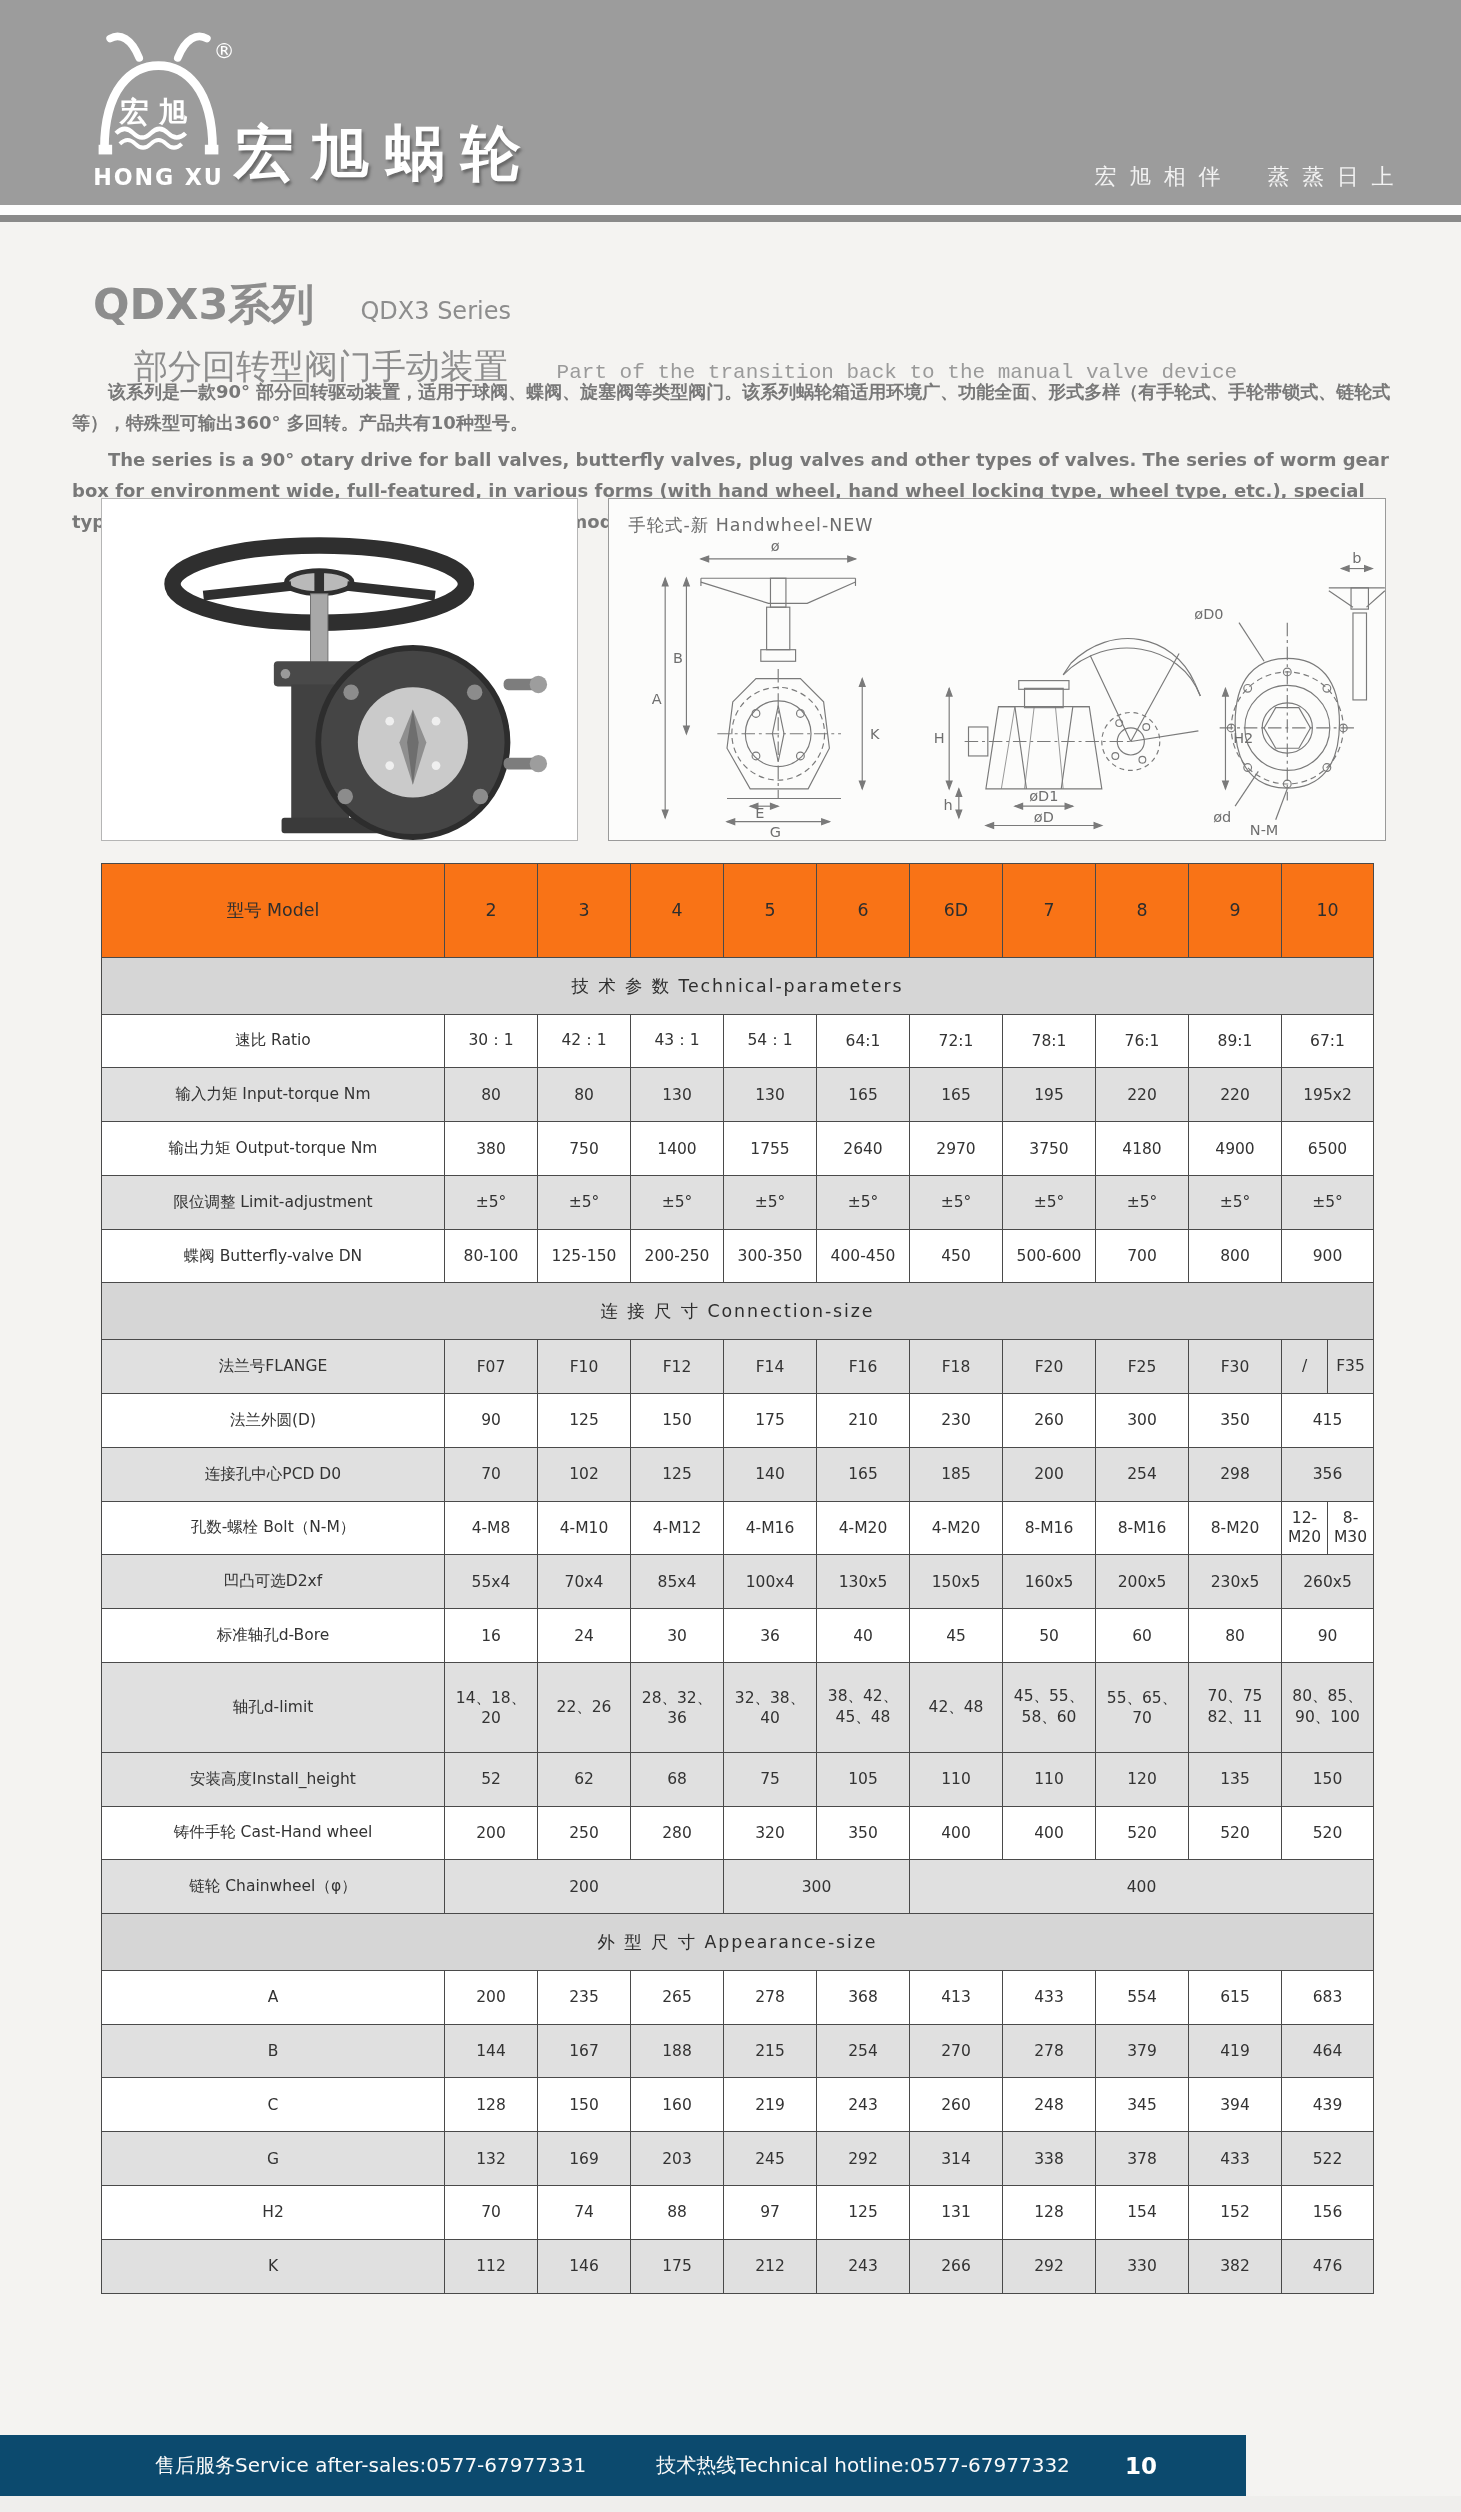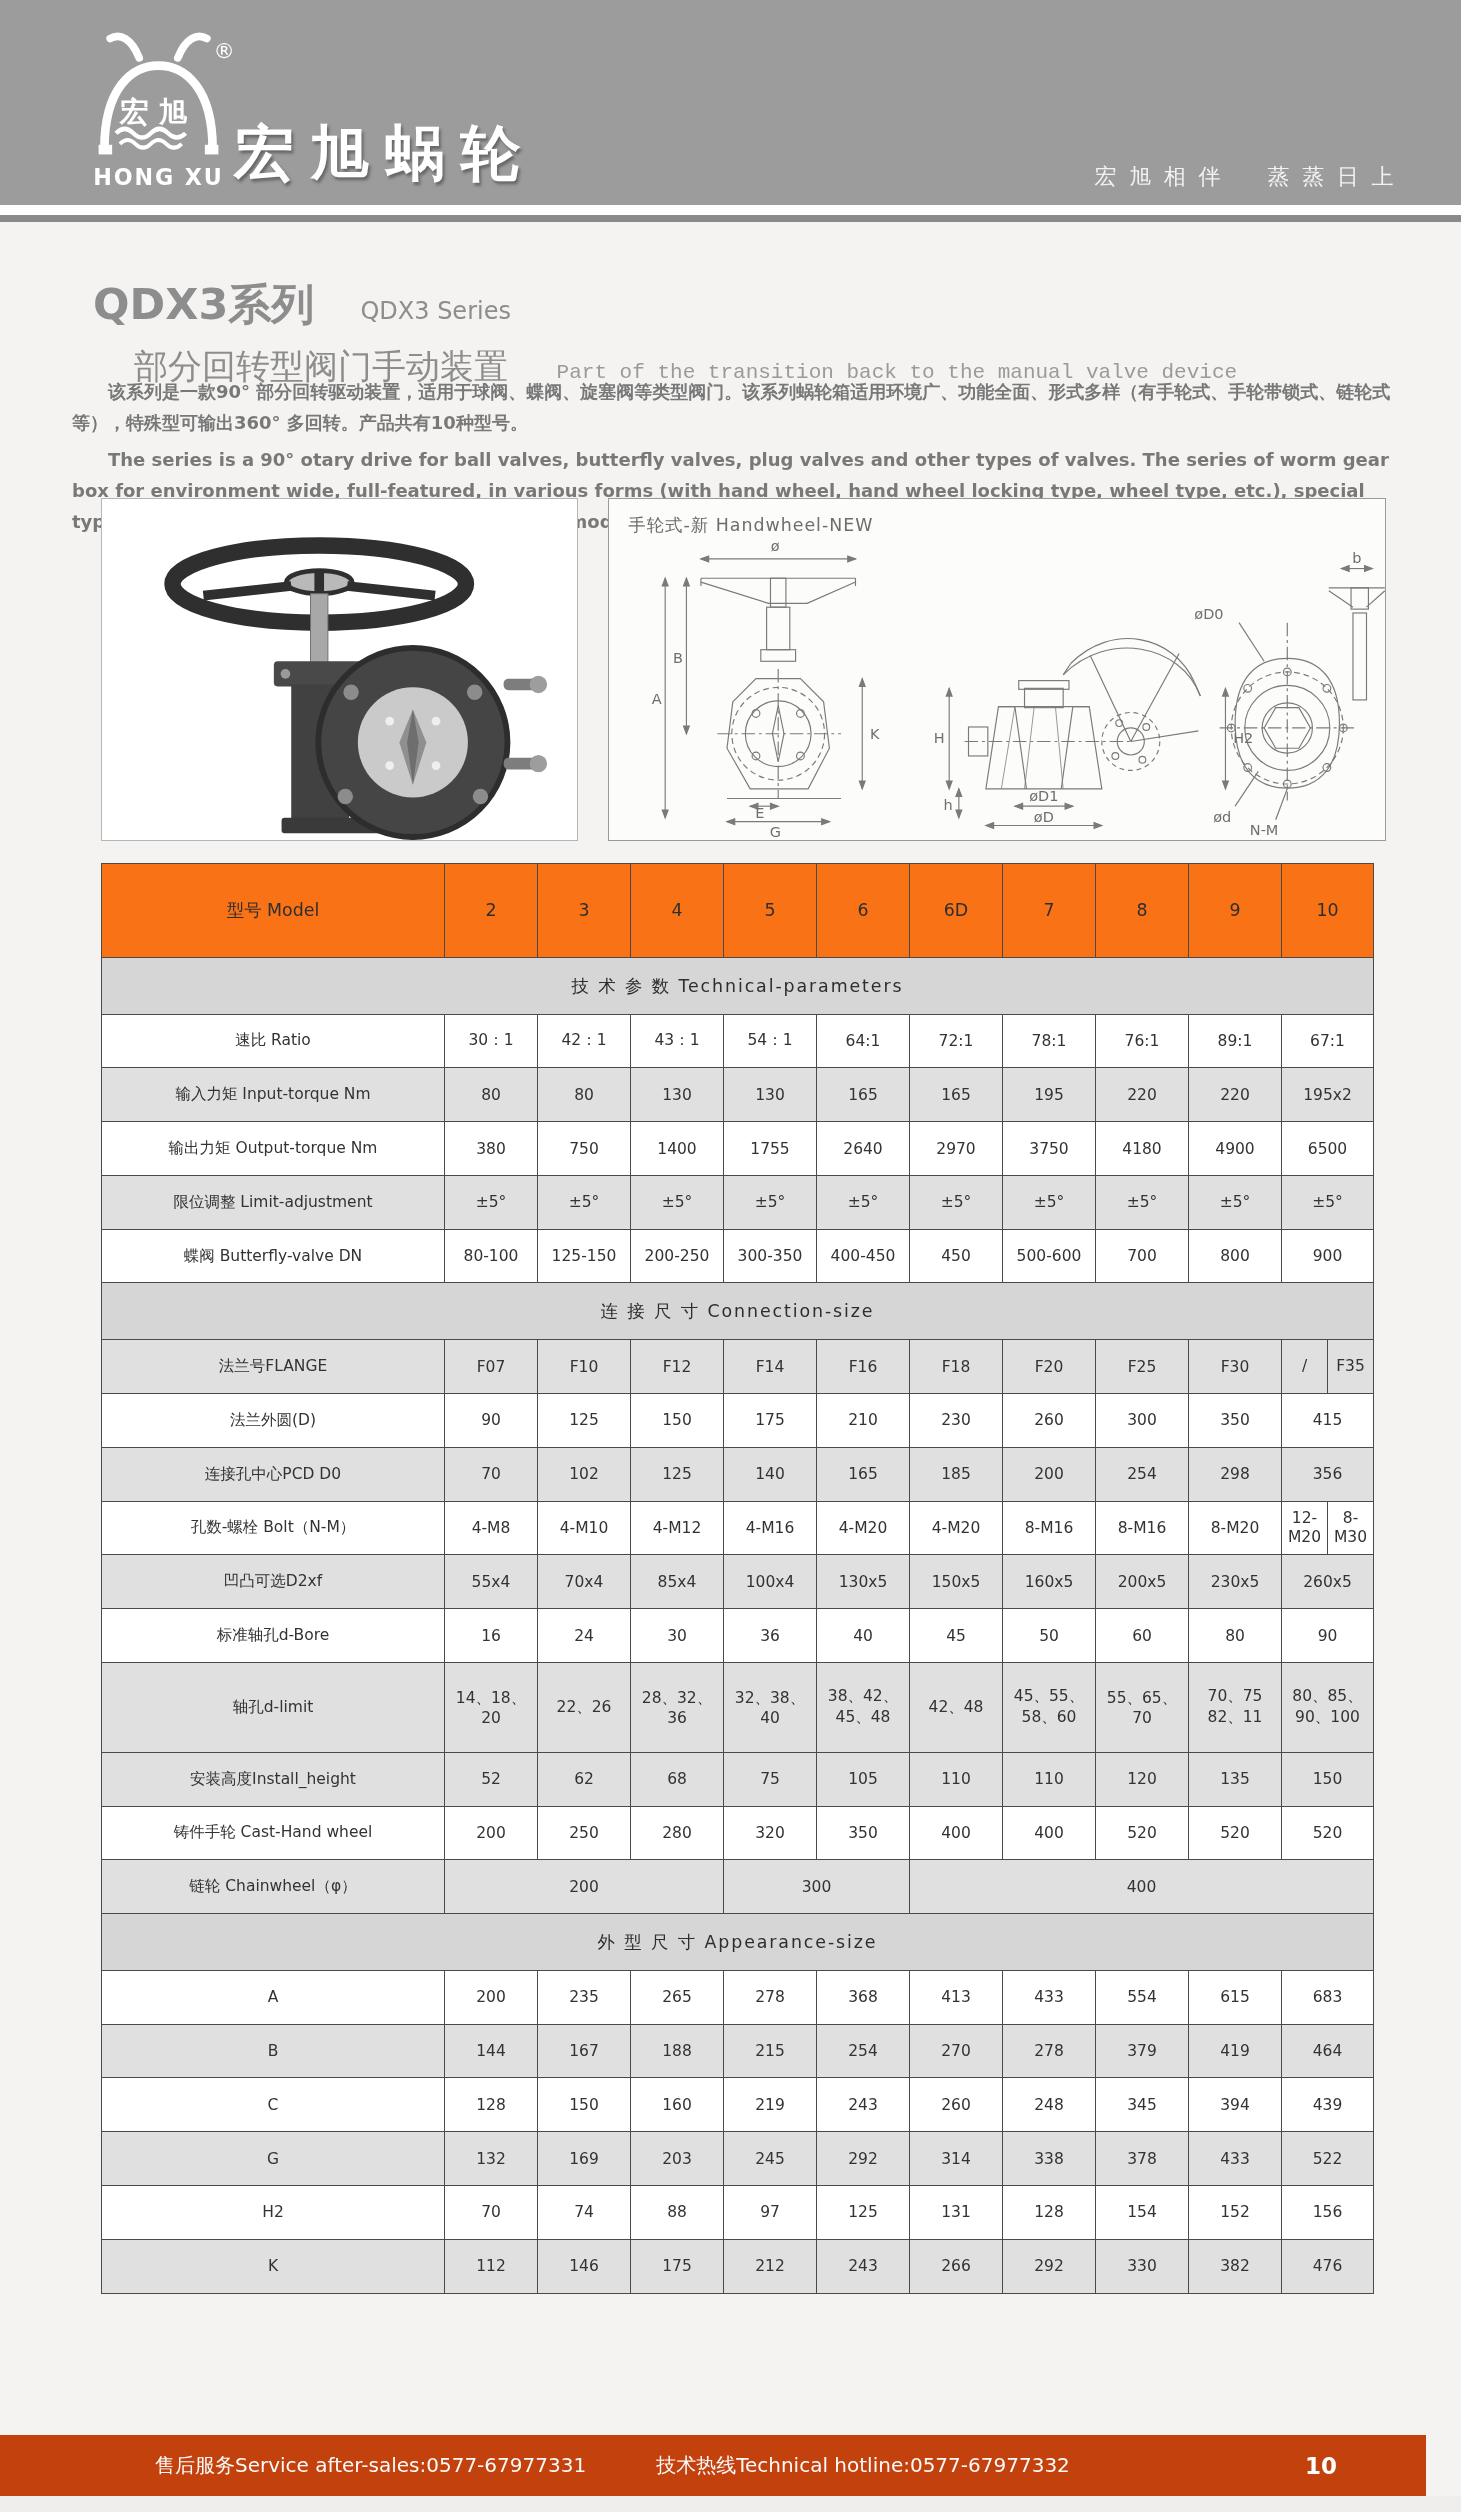--- a/index.html
+++ b/index.html
@@ -39,21 +39,21 @@
   tr.section td{background:#d6d6d6;height:50px;font-size:17.4px;letter-spacing:1.9px;color:#2e2e2e;}
   tr.gray td{background:#e0e0e0;}
   tr.white td{background:#ffffff;}
   tr.tall td{height:83px;}
   td.lbl,th.lbl{text-align:left;padding-left:13.5px;font-size:16.4px;}
   th.lbl{text-align:center;padding-left:1.9px;}
   td.lbl.center{text-align:center;padding-left:1.9px;}
   td.half{white-space:pre-line;font-size:14.5px;line-height:1.25;}
 
   
-  .footer{position:absolute;left:0;top:2435px;width:1426px;height:61px;background:#c2410c;color:#fafafa;}
+  .footer{position:absolute;left:0;top:2435px;width:1246px;height:61px;background:#0c4a6e;color:#fafafa;}
   .footer-inner{position:absolute;left:155px;top:0;height:61px;display:flex;align-items:center;gap:70px;font-size:20px;white-space:nowrap;}
   .page-num{position:absolute;right:89px;top:0;height:61px;display:flex;align-items:center;font-size:23px;font-weight:700;color:#fff;}
   .below-footer{position:absolute;left:0;top:2496px;width:1462px;height:16.4px;background:#efeeec;}
 
   svg text{font-family:"DejaVu Sans","Liberation Sans",sans-serif;}
 </style>
 </head>
 <body>
 
 <div id="page">

